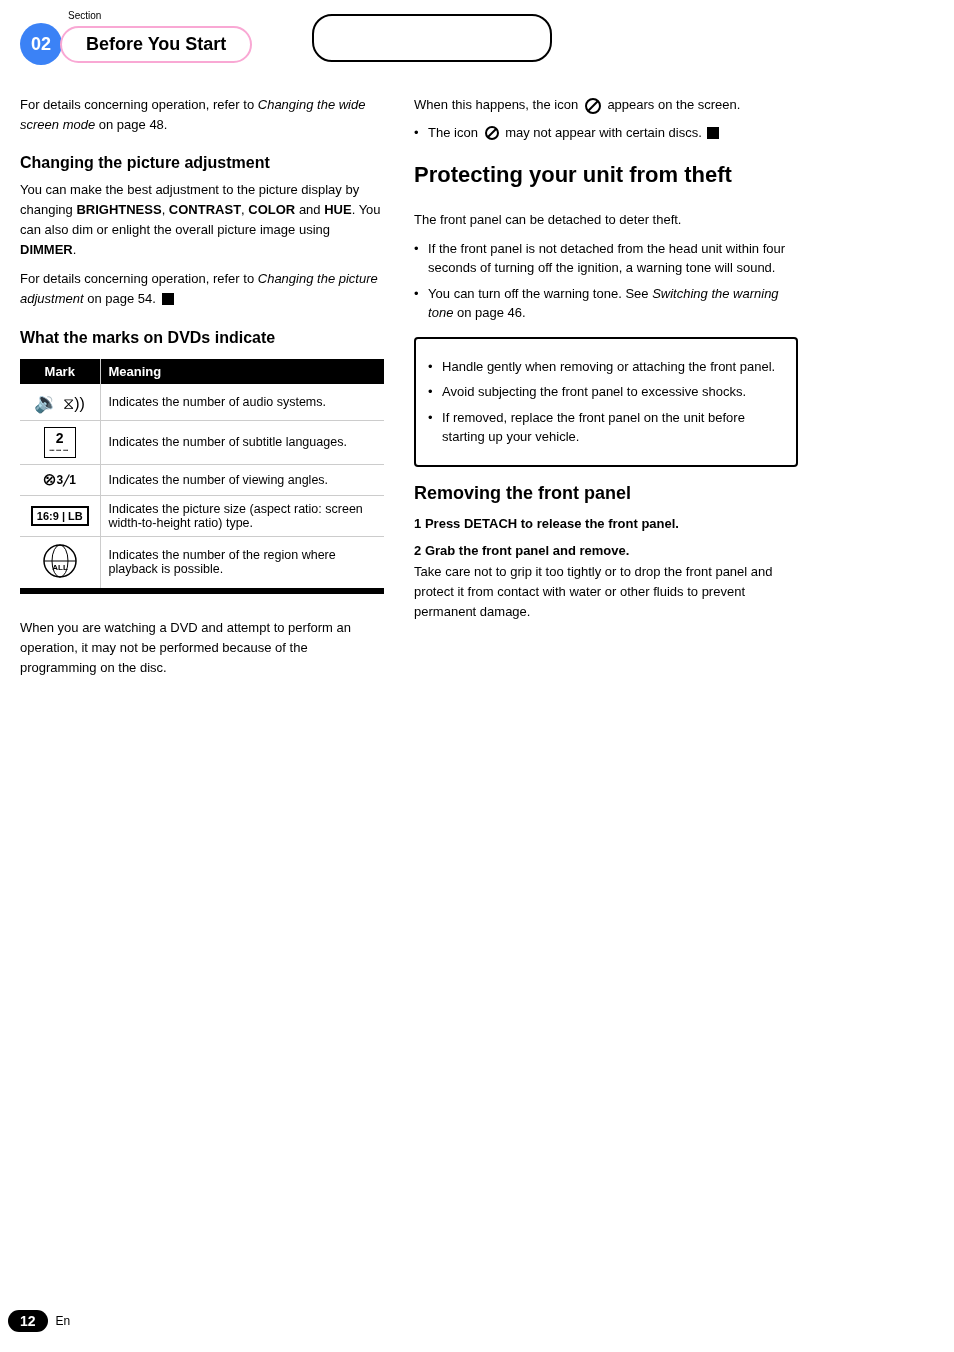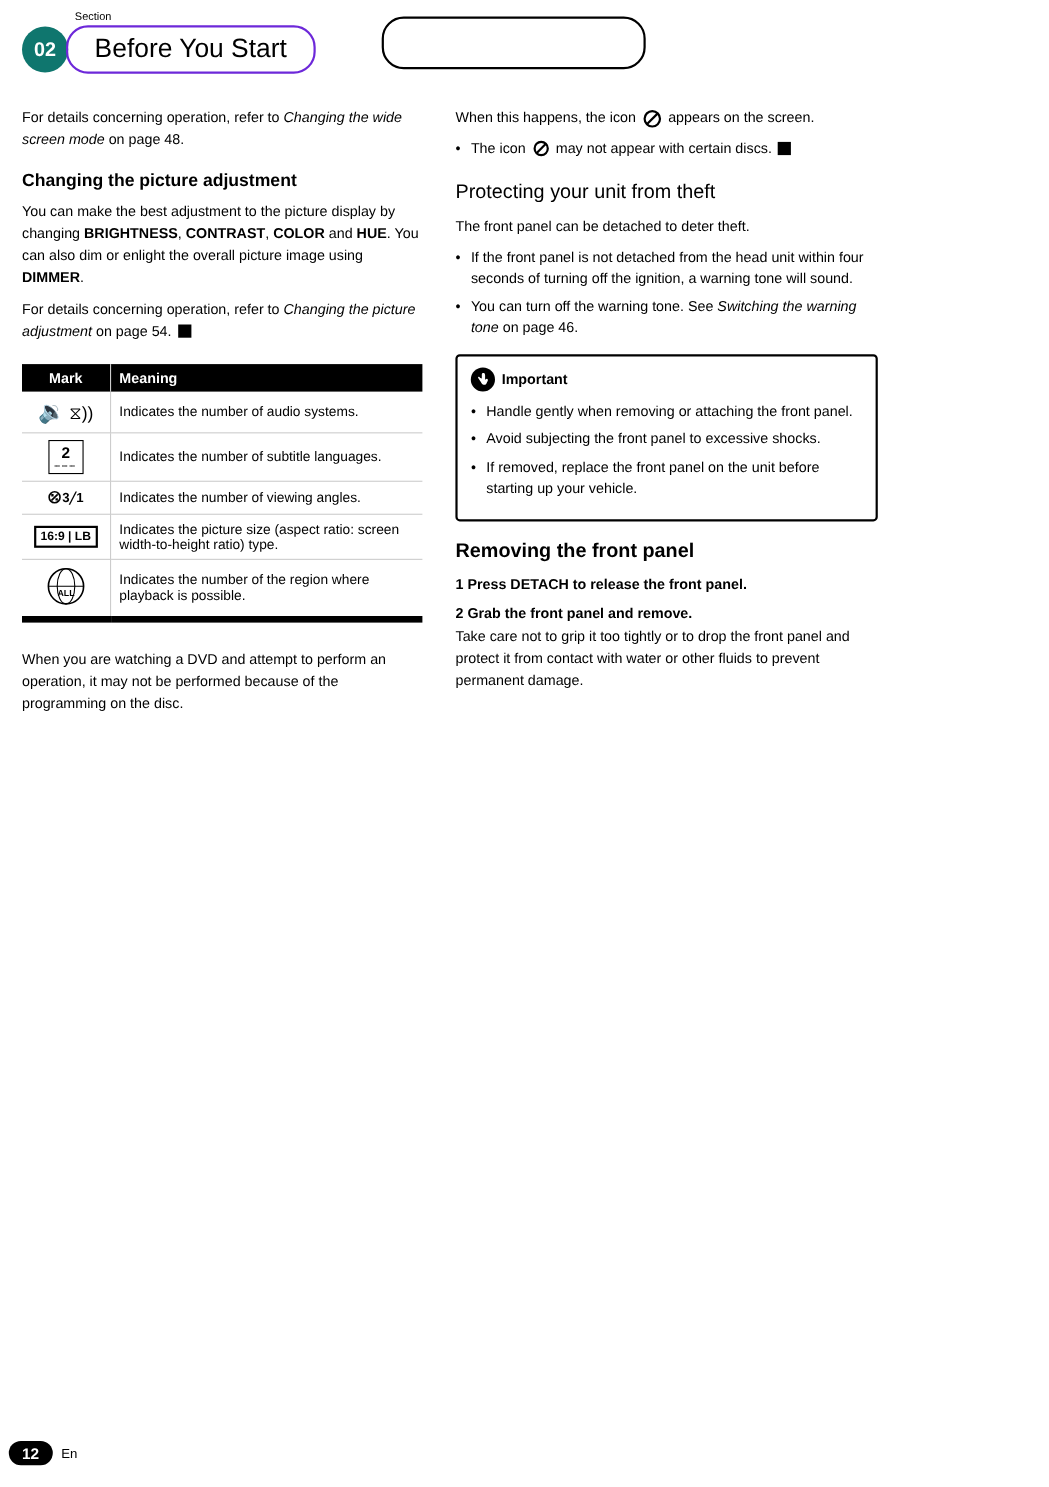--- a/index.html
+++ b/index.html
@@ -22,40 +22,40 @@
 
     
     .header {
       display: flex;
       align-items: center;
       padding: 10px 20px 0 20px;
       gap: 0;
     }
 
     .section-badge {
-      background: #0f766e;
+      background: #3b82f6;
       color: #fff;
       font-size: 18px;
       font-weight: bold;
       padding: 4px 10px;
       border-radius: 50%;
       margin-right: 0;
       display: flex;
       align-items: center;
       justify-content: center;
       width: 42px;
       height: 42px;
     }
 
     .title-pill {
-      border: 2px solid #6d28d9;
+      border: 2px solid #f9a8d4;
       border-radius: 20px;
       padding: 6px 24px 6px 24px;
-      font-size: 24px;
-      font-weight: normal;
+      font-size: 18px;
+      font-weight: bold;
       margin-left: -2px;
       display: flex;
       align-items: center;
     }
 
     .header-right-oval {
       border: 2px solid #000;
       border-radius: 20px;
       padding: 6px 20px;
       margin-left: 60px;
@@ -173,23 +173,23 @@
 
     
     .right-intro {
       padding-top: 10px;
       font-size: 13px;
       line-height: 1.5;
       margin-bottom: 10px;
     }
 
     .large-section-title {
-      font-size: 18px;
-      font-weight: normal;
-      margin-bottom: 10px;
+      font-size: 22px;
+      font-weight: bold;
+      margin-bottom: 22px;
       margin-top: 20px;
       line-height: 1.2;
     }
 
     .important-box {
       border: 2px solid #000;
       border-radius: 4px;
       padding: 10px 12px;
       margin: 14px 0;
       font-size: 13px;
@@ -304,20 +304,21 @@
         <div class="body-text">
           <span>For details concerning operation, refer to</span>
           <em>Changing the picture adjustment</em>
           <span>on page</span>
           <span>54.</span>
           <span class="stop-square"></span>
         </div>
       </div>
 
       <div style="margin-top: 20px;">
+        <div class="section-title">What the marks on DVDs indicate</div>
 
         <table class="dvd-table">
           <thead>
             <tr>
               <th class="mark-col">Mark</th>
               <th>Meaning</th>
             </tr>
           </thead>
           <tbody>
 
@@ -422,29 +423,20 @@
         <ul class="bullet-list">
           <li>
             <span>If the front panel is not detached from the head unit within four seconds of turning off the ignition, a warning tone will sound.</span>
           </li>
           <li>
             <span>You can turn off the warning tone. See <em>Switching the warning tone</em> on page 46.</span>
           </li>
         </ul>
 
         <div class="important-box">
-          <div class="important-header">
-            <span class="important-icon">
-
-              <svg width="14" height="14" viewBox="0 0 14 14">
-                <path d="M7 1 C6 1 6 2 6 3 L6 6 C5 6 4.5 5.5 4 5 C3 4 2 5 3 6 L5 9 C5.5 10 6 11 7 11.5 C8 12 9 12 10 11 L11 9 C11.5 8 12 7 11 6.5 C10.5 6 10 6.5 9.5 7 L9 7 L9 3 C9 2 8.5 1 8 1 L7 1 Z" fill="white"></path>
-              </svg>
-            </span>
-            <span>Important</span>
-          </div>
           <ul class="bullet-list">
             <li>
               <span>Handle gently when removing or attaching the front panel.</span>
             </li>
             <li>
               <span>Avoid subjecting the front panel to excessive shocks.</span>
             </li>
             <li>
               <span>If removed, replace the front panel on the unit before starting up your vehicle.</span>
             </li>

